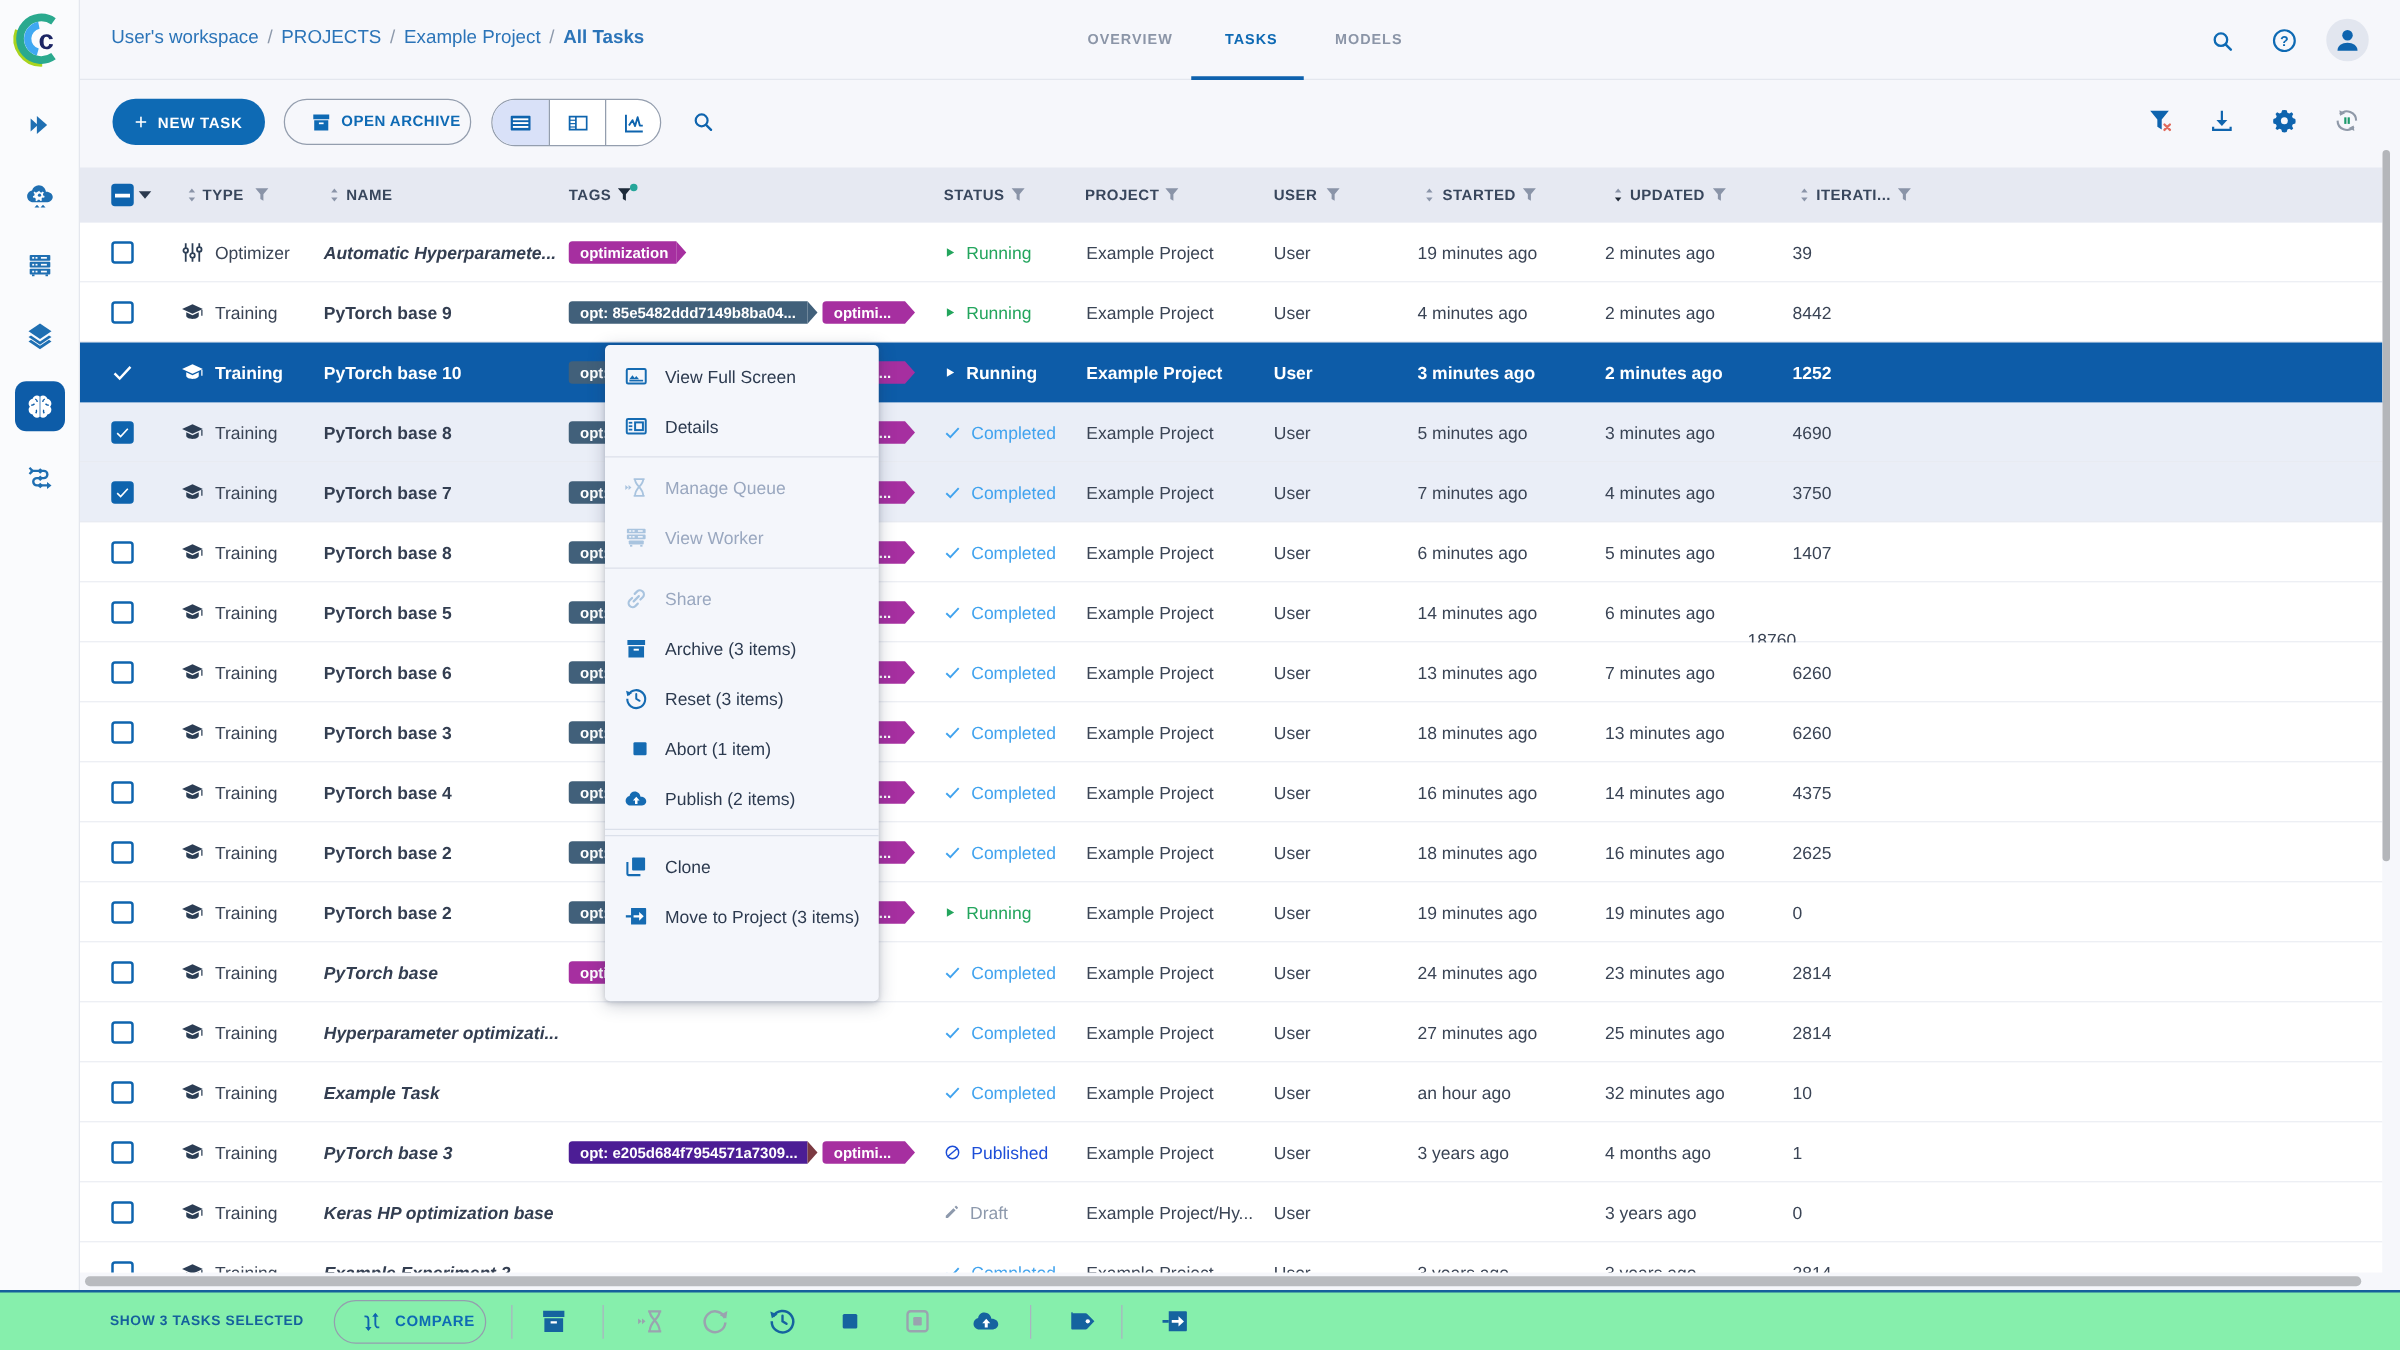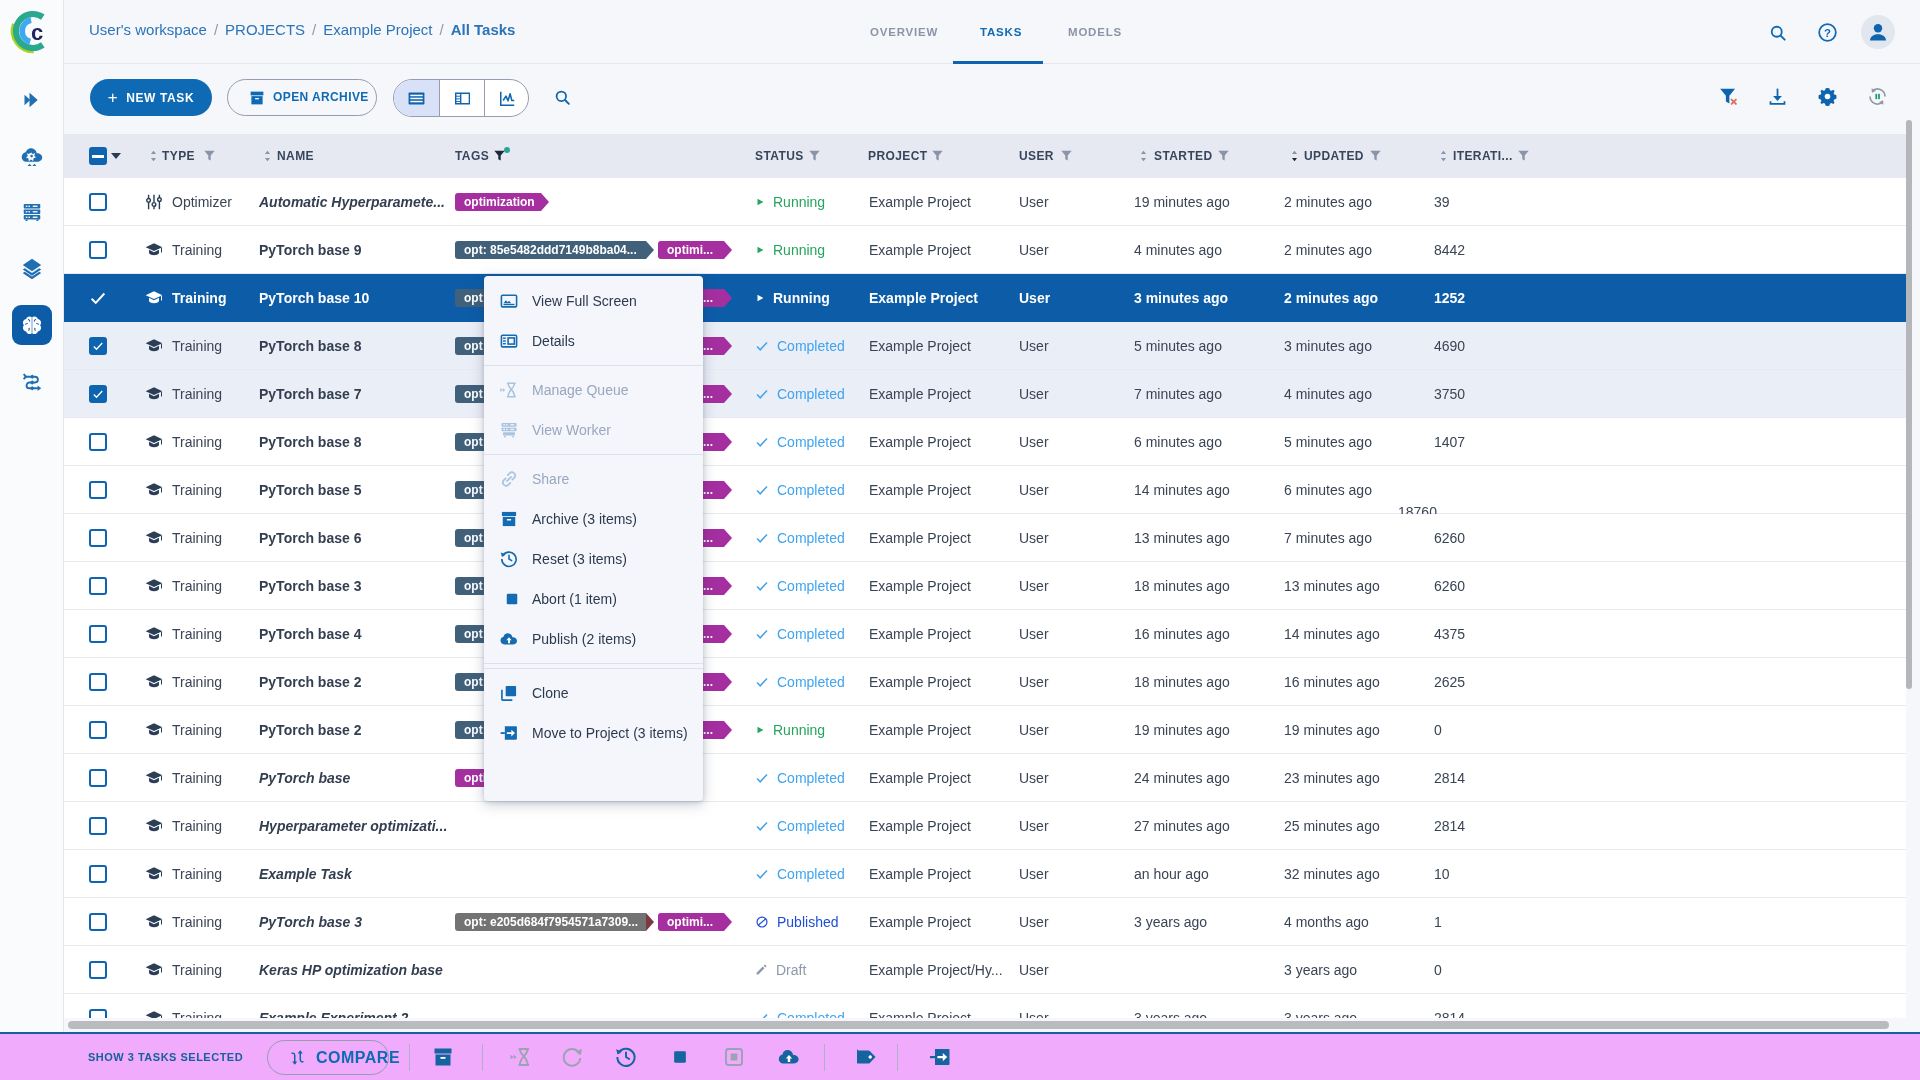--- a/index.html
+++ b/index.html
@@ -42,38 +42,38 @@
 .c-name { left:195px; font-weight:bold; color:#333e51; }
 .row.sel .c-name { color:#fff; }
 .ital { font-style:italic; }
 .cbox { width:18px; height:18px; border:2px solid #0e64ae; border-radius:3px; background:#fff; }
 .cbox.filled { background:#0e64ae; position:relative; }
 .tagwrap { display:flex; gap:12px; align-items:flex-start; }
 .chip { position:relative; height:18px; line-height:18px; color:#fff; font-size:12px; font-weight:bold; padding:0 6px 0 9px; border-radius:3px 0 0 3px; overflow:visible; }
 .chip:after { content:""; position:absolute; right:-8px; top:0; border-top:9px solid transparent; border-bottom:9px solid transparent; border-left:8px solid; }
 .chip.mag { background:#a62fa0; } .chip.mag:after { border-left-color:#a62fa0; }
 .chip.slate { background:#41607a; } .chip.slate:after { border-left-color:#41607a; }
-.chip.maroon { background:#737373; } .chip.maroon:after { border-left-color:#7b3a42; }
+.chip.maroon { background:#4c1d95; } .chip.maroon:after { border-left-color:#7b3a42; }
 .st { display:flex; align-items:center; gap:8px; font-size:14px; }
 .st-running { color:#23a55d; } .st-completed { color:#41a3ee; }
 .st-published { color:#1d4ed8; } .st-draft { color:#8d99ac; }
 .row.sel .st { color:#fff; }
 
 
 #menu { position:absolute; left:484px; top:276px; width:219px; height:525px; background:#f4f6fb; border-radius:4px; box-shadow:0 3px 14px rgba(40,50,80,.25), 0 1px 4px rgba(40,50,80,.18); z-index:40; padding-top:5px; }
 .mi { position:relative; height:40px; }
 .mi .mic { position:absolute; left:15px; top:50%; transform:translateY(-50%); width:20px; height:20px; color:#156bb2; }
 .mi .mlabel { position:absolute; left:48px; top:50%; transform:translateY(-50%); font-size:14px; color:#2c3a4f; white-space:nowrap; }
 .mi.dis .mic { color:#a9c4df; }
 .mi.dis .mlabel { color:#99a7bf; }
 .mdiv { height:1px; background:#dbe0ea; margin:4px 0; }
 .subarrow { position:absolute; right:14px; top:50%; transform:translateY(-50%); width:0; height:0; border-left:6px solid #2c3a4f; border-top:5px solid transparent; border-bottom:5px solid transparent; }
 
 
-#footer { position:absolute; left:0; top:1032px; width:1920px; height:48px; background:#f0abfc; border-top:2px solid #15609c; z-index:35; }
+#footer { position:absolute; left:0; top:1032px; width:1920px; height:48px; background:#86efac; border-top:2px solid #15609c; z-index:35; }
 #foot-label { position:absolute; left:88px; top:50%; transform:translateY(-50%); font-size:11px; font-weight:bold; color:#15609c; letter-spacing:.5px; }
 #btn-compare { position:absolute; left:267px; top:6px; width:122px; height:35px; border:1px solid #949eae; border-radius:18px; }
 .fdiv { position:absolute; top:10px; width:1px; height:27px; background:#aab3c0; }
 .fic { position:absolute; top:50%; transform:translate(-50%,-50%); width:24px; height:24px; }
 .fic.blue { color:#15639f; } .fic.gray { color:#9aa3af; }
 
 
 #hscroll { position:absolute; left:68px; top:1021px; width:1821px; height:8px; background:#b9bbbf; border-radius:4px; z-index:34; }
 #vscroll { position:absolute; left:1906px; top:120px; width:6px; height:569px; background:#b4b6ba; border-radius:3px; z-index:34; }
 svg.ic { display:block; }
@@ -853,21 +853,21 @@
         <span class="cell" style="left:1220px;">3 years ago</span>
         <span class="cell" style="left:1370px;">2814</span>
       </div>
 </div>
 <div id="footer">
   <div id="foot-label">SHOW 3 TASKS SELECTED</div>
   <div id="btn-compare">
         <svg class="ic abs" style="left:20px;top:7px;width:19px;height:19px;color:#0e64ae">
           <use href="#i-compare"></use>
         </svg>
-        <span style="position:absolute;left:48px;top:0;line-height:33px;font-size:16px;font-weight:bold;color:#0e6ab4;letter-spacing:.5px;">COMPARE</span>
+        <span style="position:absolute;left:48px;top:0;line-height:33px;font-size:12px;font-weight:bold;color:#0e6ab4;letter-spacing:.5px;">COMPARE</span>
       </div>
   <div class="fdiv" style="left:409px;"></div>
   <svg class="ic fic blue" style="left:443px;">
         <use href="#i-archive"></use>
       </svg>
   <div class="fdiv" style="left:482px;"></div>
   <svg class="ic fic gray" style="left:521px;">
         <use href="#i-queue"></use>
       </svg>
   <svg class="ic fic gray" style="left:572px;">

